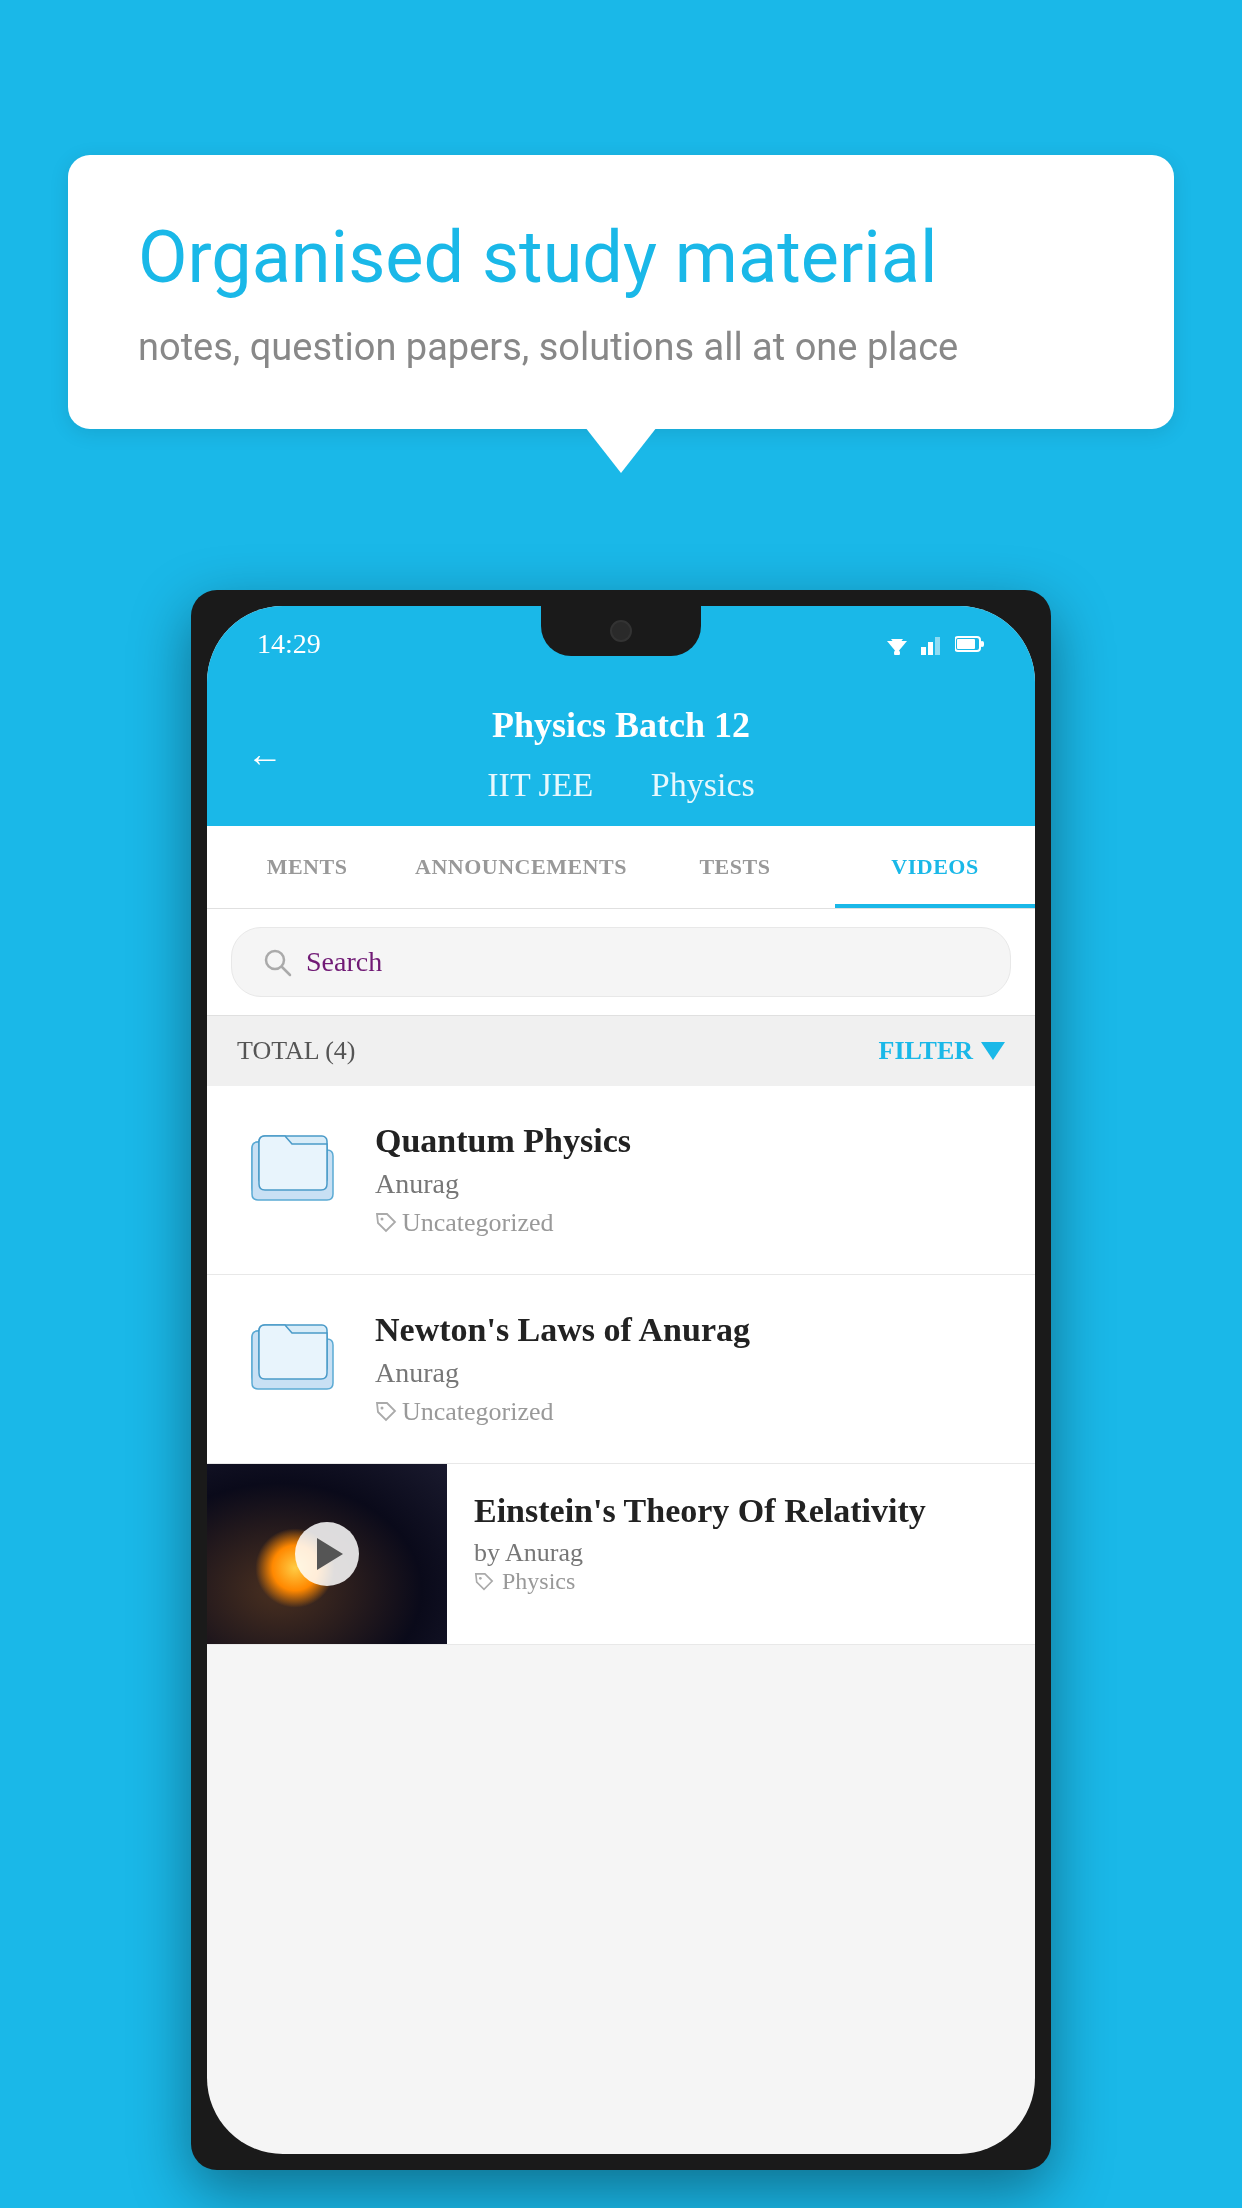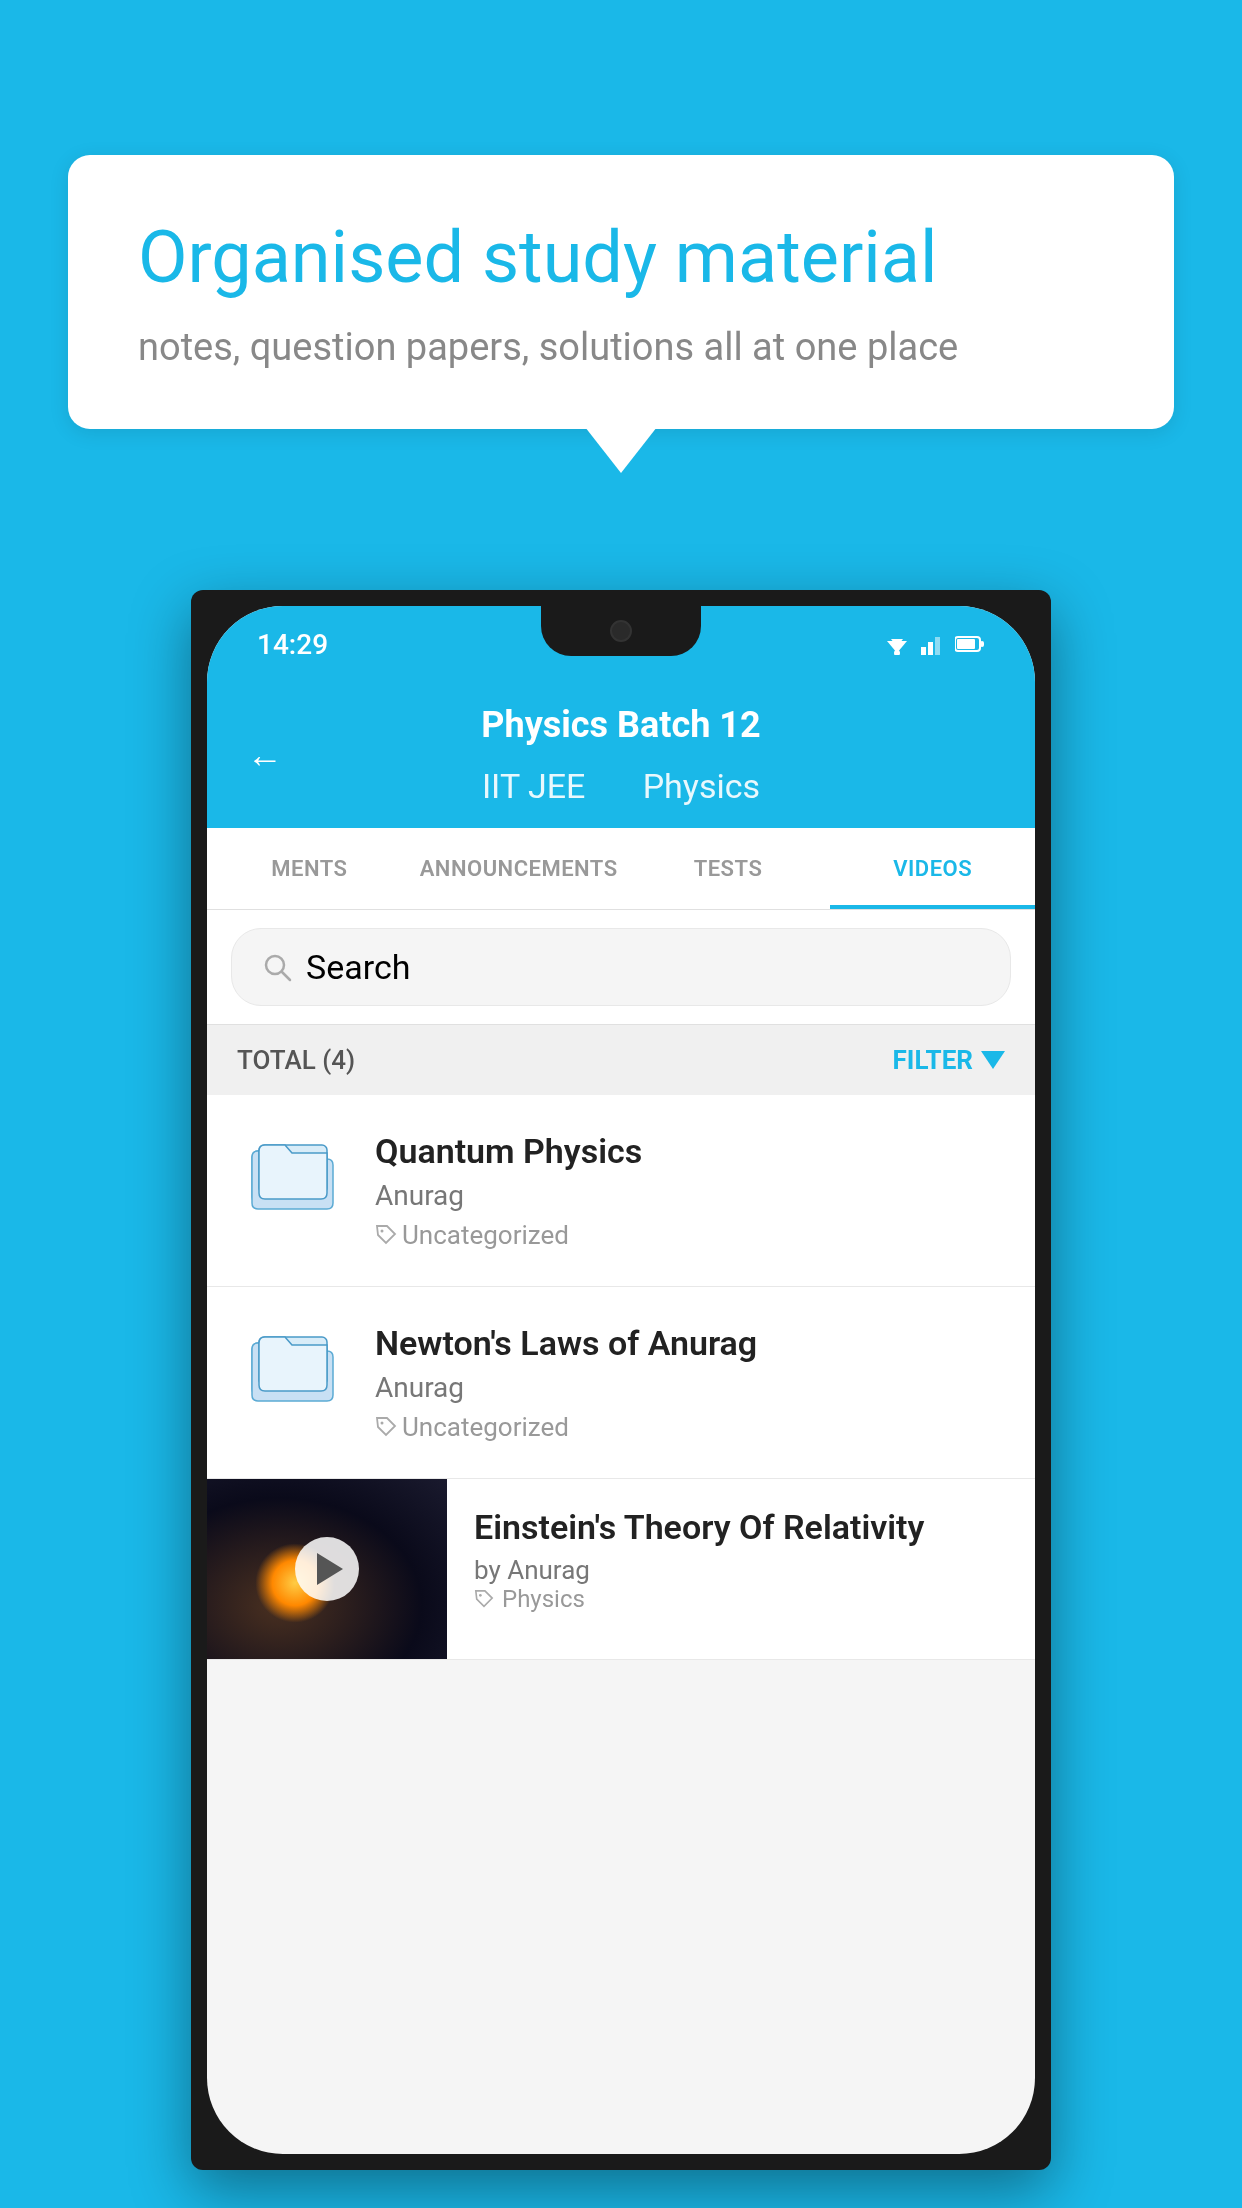--- a/index.html
+++ b/index.html
@@ -63,24 +63,25 @@
       left: 50%;
       transform: translateX(-50%);
       width: 860px;
       height: 1580px;
     }
 
     .phone-outer {
       width: 860px;
       height: 1580px;
       background: #1a1a1a;
-      border-radius: 12px;
+      border-radius: 26px;
       position: relative;
       box-shadow: 0 20px 60px rgba(0,0,0,0.4);
       overflow: hidden;
+      font-family: Liberation Serif, serif;
     }
 
     
     .phone-outer::before {
       content: '';
       position: absolute;
       left: -12px;
       top: 300px;
       width: 12px;
       height: 80px;
@@ -238,22 +239,22 @@
       background: #f5f5f5;
       border-radius: 30px;
       padding: 18px 30px;
       display: flex;
       align-items: center;
       gap: 14px;
       border: 1px solid #e8e8e8;
     }
 
     .search-placeholder {
-      color: #000000;
-      font-size: 34px;
+      color: #701a75;
+      font-size: 28px;
     }
 
     
     .filter-row {
       background: #f0f0f0;
       padding: 20px 30px;
       display: flex;
       align-items: center;
       justify-content: space-between;
     }

